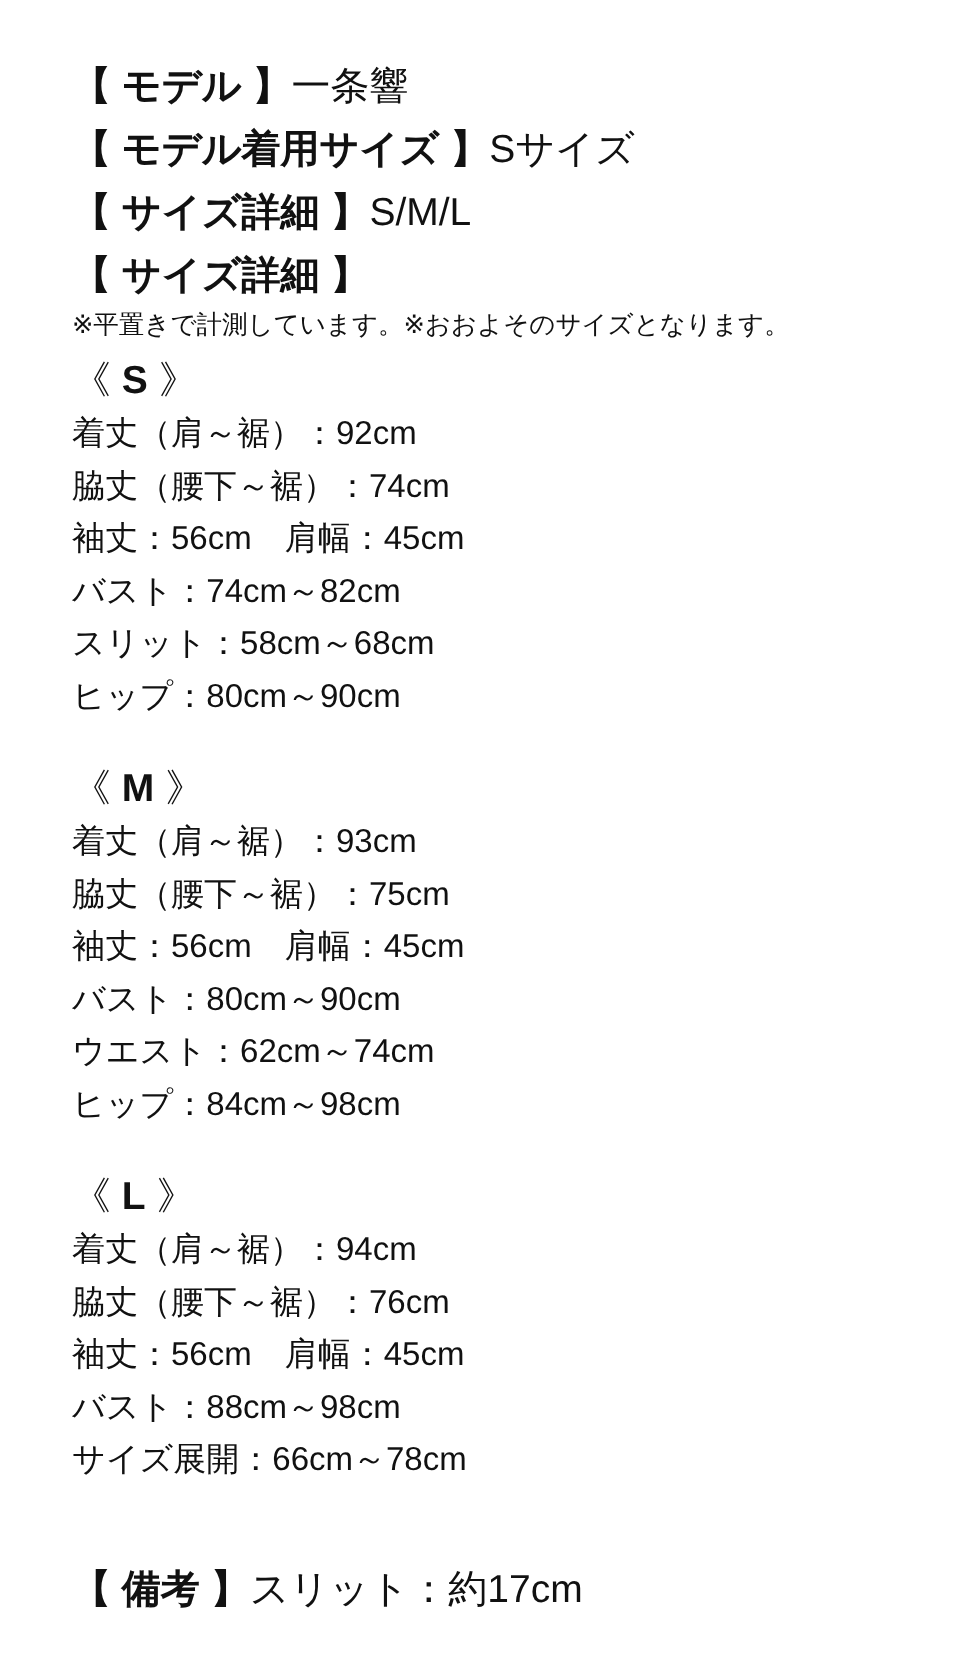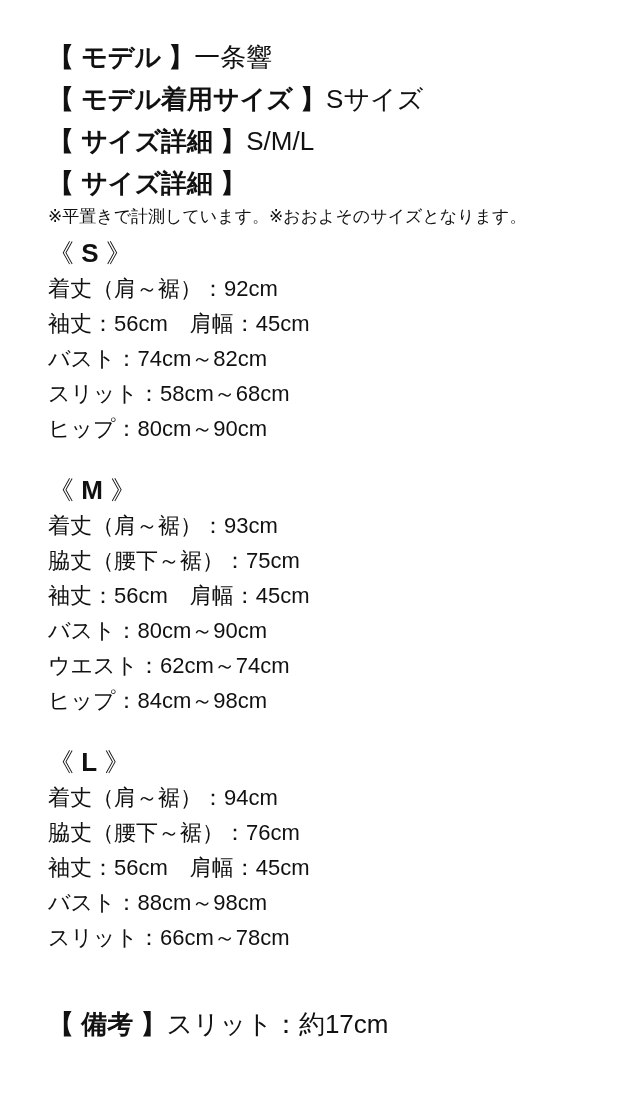--- a/index.html
+++ b/index.html
@@ -82,20 +82,21 @@
     <span class="spec-label">【 サイズ詳細 】</span><span class="spec-value"></span>
   </div>
 
   <div class="note">※平置きで計測しています。※おおよそのサイズとなります。</div>
 
   <div class="size-section">
     <div class="size-header">
       <span>《 </span><span class="size-name">S</span><span> 》</span>
     </div>
     <div class="size-row">着丈（肩～裾）：92cm</div>
+    <div class="size-row">脇丈（腰下～裾）：74cm</div>
     <div class="size-row">袖丈：56cm　肩幅：45cm</div>
     <div class="size-row">バスト：74cm～82cm</div>
     <div class="size-row">スリット：58cm～68cm</div>
     <div class="size-row">ヒップ：80cm～90cm</div>
   </div>
 
   <div class="size-section">
     <div class="size-header">
       <span>《 </span><span class="size-name">M</span><span> 》</span>
     </div>
@@ -108,20 +109,20 @@
   </div>
 
   <div class="size-section">
     <div class="size-header">
       <span>《 </span><span class="size-name">L</span><span> 》</span>
     </div>
     <div class="size-row">着丈（肩～裾）：94cm</div>
     <div class="size-row">脇丈（腰下～裾）：76cm</div>
     <div class="size-row">袖丈：56cm　肩幅：45cm</div>
     <div class="size-row">バスト：88cm～98cm</div>
-    <div class="size-row">スリット：66cm～78cm</div>
+    <div class="size-row">サイズ展開：66cm～78cm</div>
   </div>
 
   <div class="remarks">
     <span class="spec-label">【 備考 】</span><span class="spec-value">スリット：約17cm</span>
   </div>
 
 </div>
 
 </body></html>

